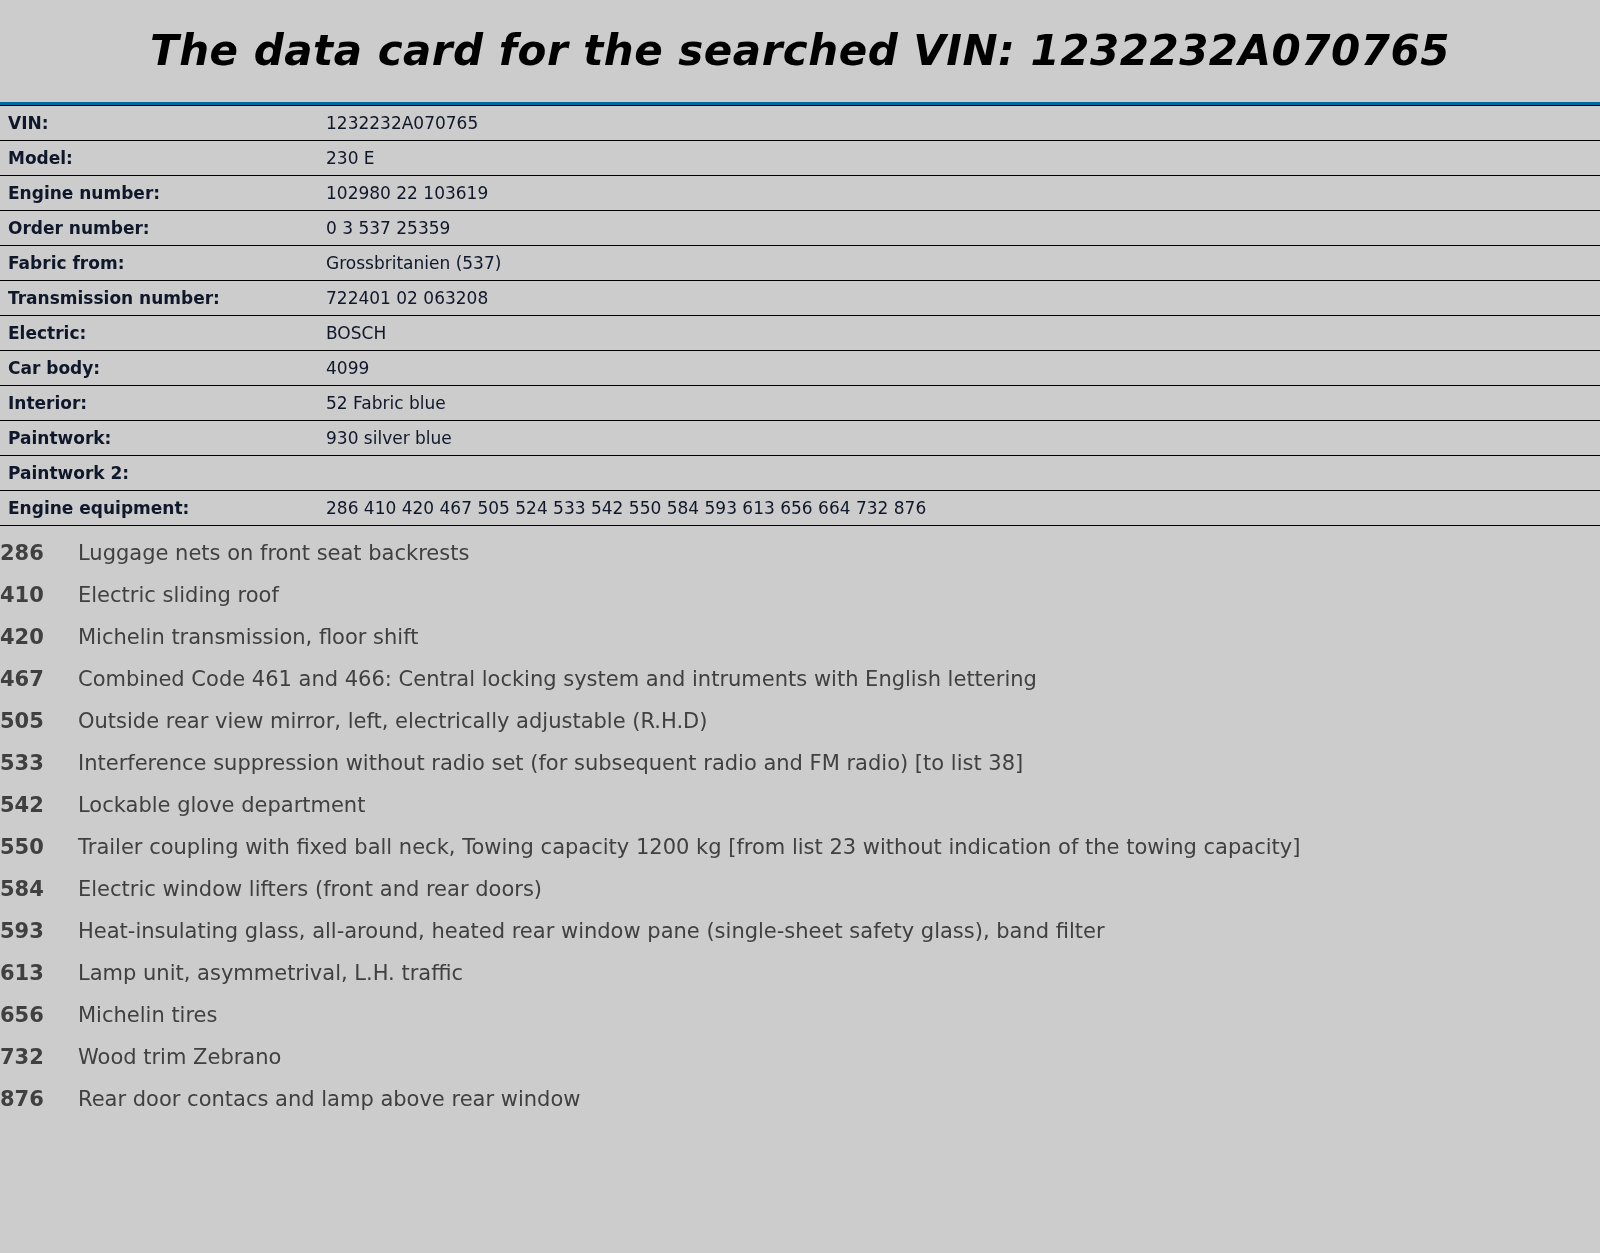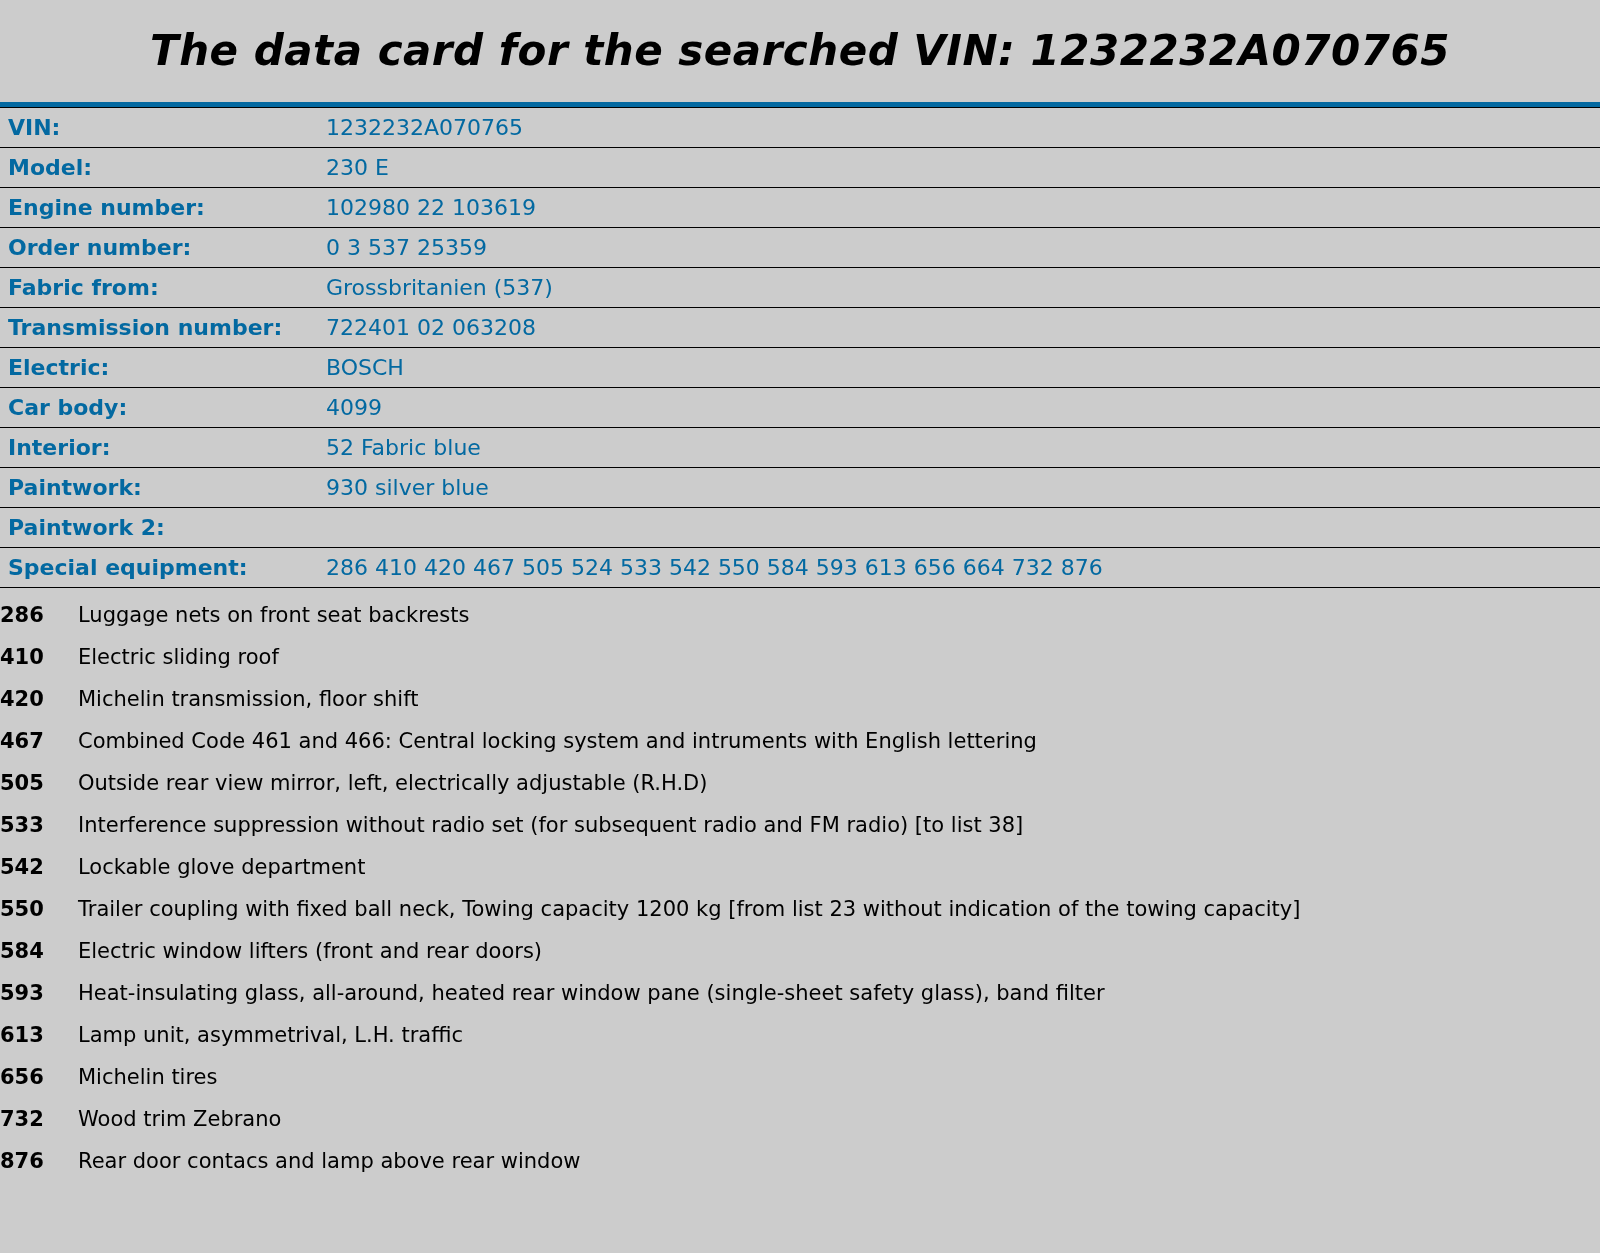--- a/index.html
+++ b/index.html
@@ -9,21 +9,21 @@
     font-family: "DejaVu Sans", "Liberation Sans", sans-serif;
   }
   .page {
     width: 1600px;
     min-height: 1253px;
     background: #cccccc;
     box-sizing: border-box;
     position: relative;
   }
   .title-block {
-    border-bottom: 5px solid #0369a1;
+    border-bottom: 3px solid #0369a1;
     padding: 26px 0 26px 0;
     text-align: center;
   }
   .title {
     font-size: 42px;
     font-weight: bold;
     font-style: italic;
     color: #000;
     letter-spacing: 0.5px;
     line-height: 1.2;
@@ -31,22 +31,22 @@
   }
   table.datacard {
     border-collapse: collapse;
     width: 100%;
     table-layout: fixed;
   }
   table.datacard td {
     border-top: 1px solid #000;
     border-bottom: 1px solid #000;
     padding: 7px 0 7px 8px;
-    font-size: 22px;
-    color: #0369a1;
+    font-size: 17px;
+    color: #0f172a;
     vertical-align: top;
   }
   td.label {
     width: 310px;
     font-weight: bold;
     white-space: nowrap;
   }
   td.value {
     font-weight: normal;
     margin-top: 32px;
@@ -56,21 +56,21 @@
   }
   table.equip {
     border-collapse: collapse;
     width: 100%;
     table-layout: fixed;
     margin-top: 6px;
   }
   table.equip td {
     border: none;
     font-size: 21px;
-    color: #000000;
+    color: #404040;
     padding: 9px 0 9px 0;
     vertical-align: top;
   }
   td.code {
     width: 78px;
     font-weight: bold;
     padding-left: 8px;
     white-space: nowrap;
   }
   td.desc {
@@ -128,21 +128,21 @@
       </tr>
       <tr>
         <td class="label">Paintwork:</td>
         <td class="value">930 silver blue</td>
       </tr>
       <tr>
         <td class="label">Paintwork 2:</td>
         <td class="value"></td>
       </tr>
       <tr>
-        <td class="label">Special equipment:</td>
+        <td class="label">Engine equipment:</td>
         <td class="value">286 410 420 467 505 524 533 542 550 584 593 613 656 664 732 876</td>
       </tr>
     </tbody>
   </table>
 
   <div class="equip-wrap">
     <table class="equip">
       <tbody>
         <tr>
           <td class="code">286</td>

